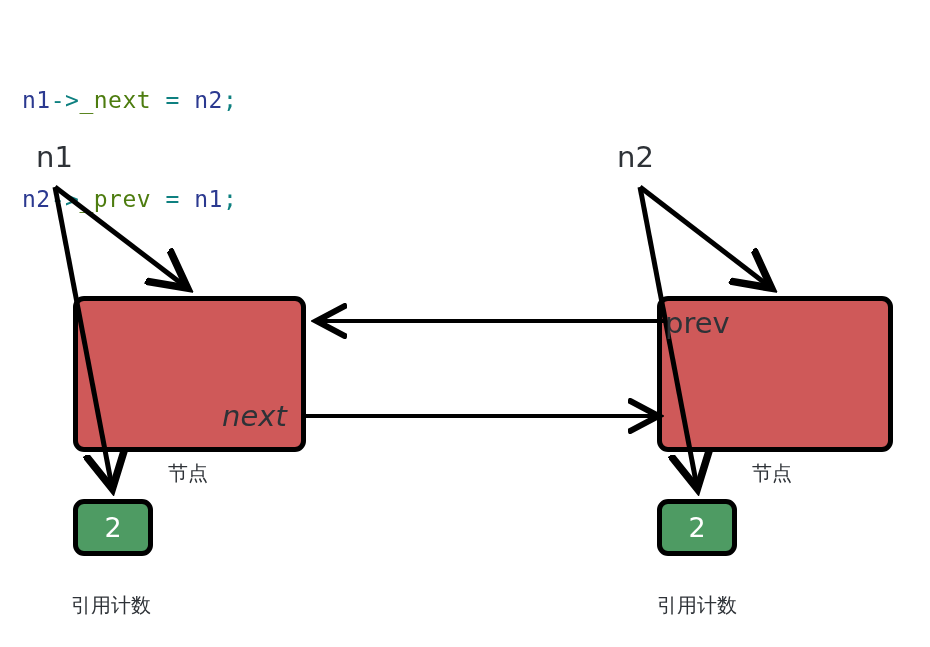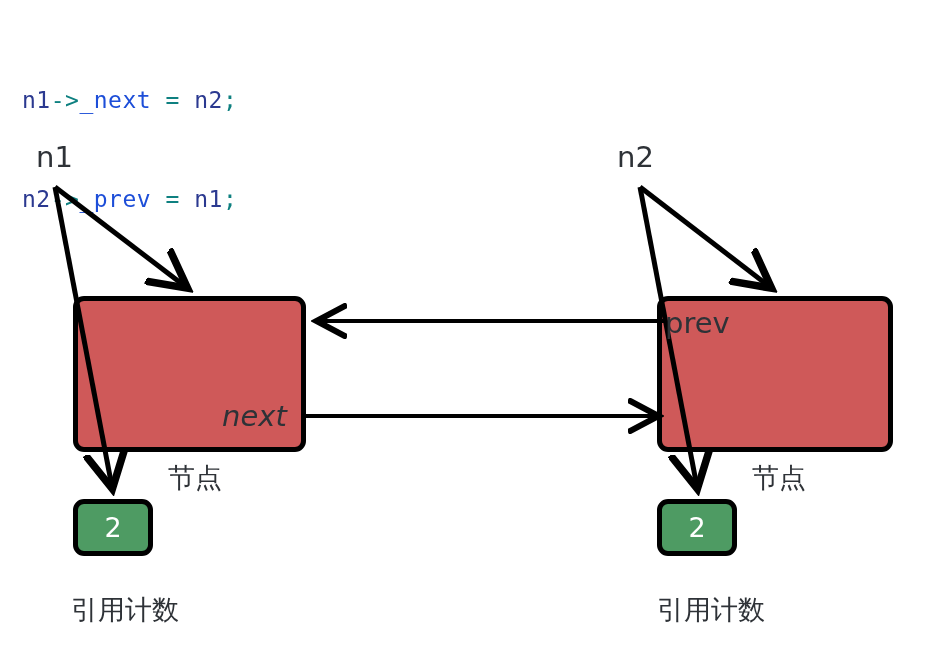--- a/index.html
+++ b/index.html
@@ -22,21 +22,21 @@
     top: 18px;
     font-family: "DejaVu Sans Mono", "Liberation Mono", monospace;
     font-size: 23px;
     line-height: 33px;
     letter-spacing: 0.5px;
     white-space: pre;
   }
   #code-block .code-line { display: block; }
   .tok-var  { color: #2B3990; }
   .tok-op   { color: #0E8080; }
-  .tok-mem  { color: #1d4ed8; }
+  .tok-mem  { color: #4d7c0f; }
   .tok-semi { color: #0E8080; }
 
   
   #diagram-canvas {
     position: absolute;
     left: 0;
     top: 0;
     width: 930px;
     height: 647px;
   }
@@ -65,21 +65,21 @@
 
   
   .lbl {
     position: absolute;
     color: #2E3237;
     font-family: "DejaVu Sans", "Liberation Sans", sans-serif;
     white-space: nowrap;
   }
   .lbl-ptr   { font-size: 29px; }
   .lbl-field { font-size: 29px; }
-  .lbl-cn    { font-size: 27px; }
+  .lbl-cn    { font-size: 20px; }
 
   
   .z-box  { z-index: 1; }
   .z-arrow{ z-index: 2; }
   .z-text { z-index: 3; }
 </style>
 </head>
 <body>
 
 <div id="code-block">

